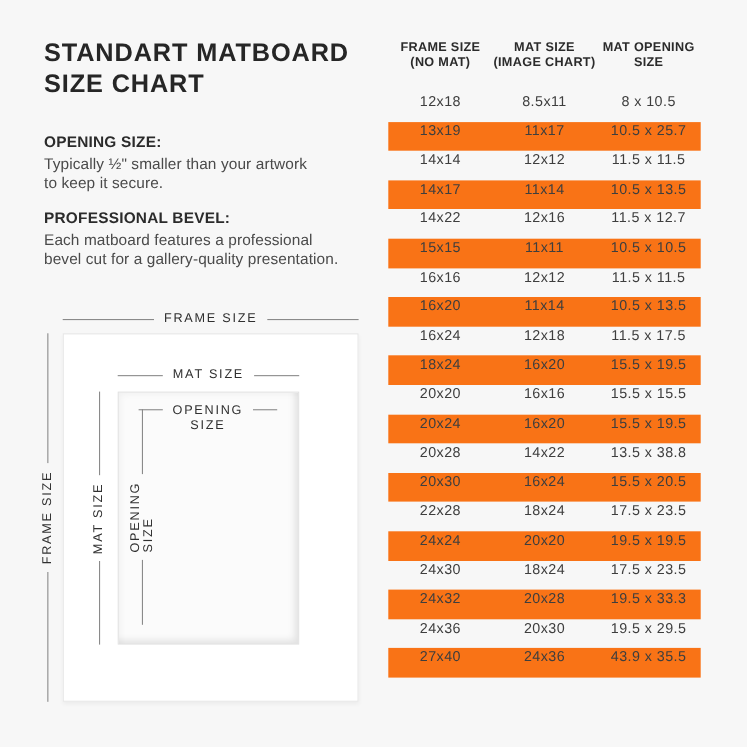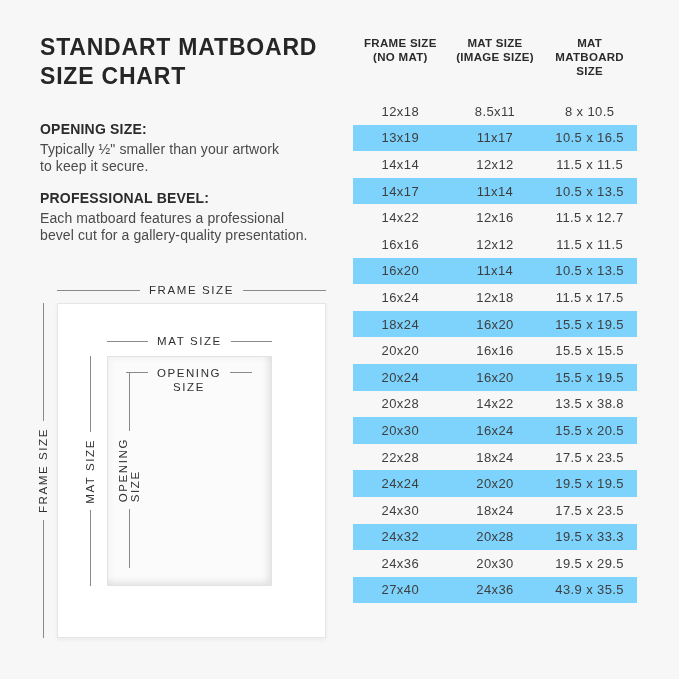--- a/index.html
+++ b/index.html
@@ -81,22 +81,22 @@
 
   
   #size-table{position:absolute;left:353px;top:36px;width:284px;}
   .thead{display:flex;margin-bottom:20px;}
   .th{
     width:33.33%;text-align:center;
     font-size:11.5px;font-weight:700;line-height:14px;
     letter-spacing:0.3px;color:#2b2b2b;
   }
   .th span{display:block;}
-  .trow{display:flex;height:26.6px;align-items:center;}
-  .trow.alt{background:#7dd3fc;}
+  .trow{display:flex;height:26.6px;align-items:flex-start;}
+  .trow.alt{background:#f97316;}
   .tcell{
     width:33.33%;text-align:center;
     font-size:13px;color:#3e3e3e;letter-spacing:0.4px;
   }
 </style>
 </head>
 <body>
 
 <div id="canvas">
 
@@ -162,53 +162,58 @@
   </div>
 
   <div id="size-table">
     <div class="thead">
       <div class="th">
         <span>FRAME SIZE</span>
         <span>(NO MAT)</span>
       </div>
       <div class="th">
         <span>MAT SIZE</span>
-        <span>(IMAGE SIZE)</span>
+        <span>(IMAGE CHART)</span>
       </div>
       <div class="th">
-        <span>MAT MATBOARD</span>
+        <span>MAT OPENING</span>
         <span>SIZE</span>
       </div>
     </div>
     <div class="tbody">
         <div class="trow">
           <div class="tcell">12x18</div>
           <div class="tcell">8.5x11</div>
           <div class="tcell">8 x 10.5</div>
         </div>
         <div class="trow alt">
           <div class="tcell">13x19</div>
           <div class="tcell">11x17</div>
-          <div class="tcell">10.5 x 16.5</div>
+          <div class="tcell">10.5 x 25.7</div>
         </div>
         <div class="trow">
           <div class="tcell">14x14</div>
           <div class="tcell">12x12</div>
           <div class="tcell">11.5 x 11.5</div>
         </div>
         <div class="trow alt">
           <div class="tcell">14x17</div>
           <div class="tcell">11x14</div>
           <div class="tcell">10.5 x 13.5</div>
         </div>
         <div class="trow">
           <div class="tcell">14x22</div>
           <div class="tcell">12x16</div>
           <div class="tcell">11.5 x 12.7</div>
         </div>
+        <div class="trow alt">
+          <div class="tcell">15x15</div>
+          <div class="tcell">11x11</div>
+          <div class="tcell">10.5 x 10.5</div>
+        </div>
         <div class="trow">
           <div class="tcell">16x16</div>
           <div class="tcell">12x12</div>
           <div class="tcell">11.5 x 11.5</div>
         </div>
         <div class="trow alt">
           <div class="tcell">16x20</div>
           <div class="tcell">11x14</div>
           <div class="tcell">10.5 x 13.5</div>
         </div>

